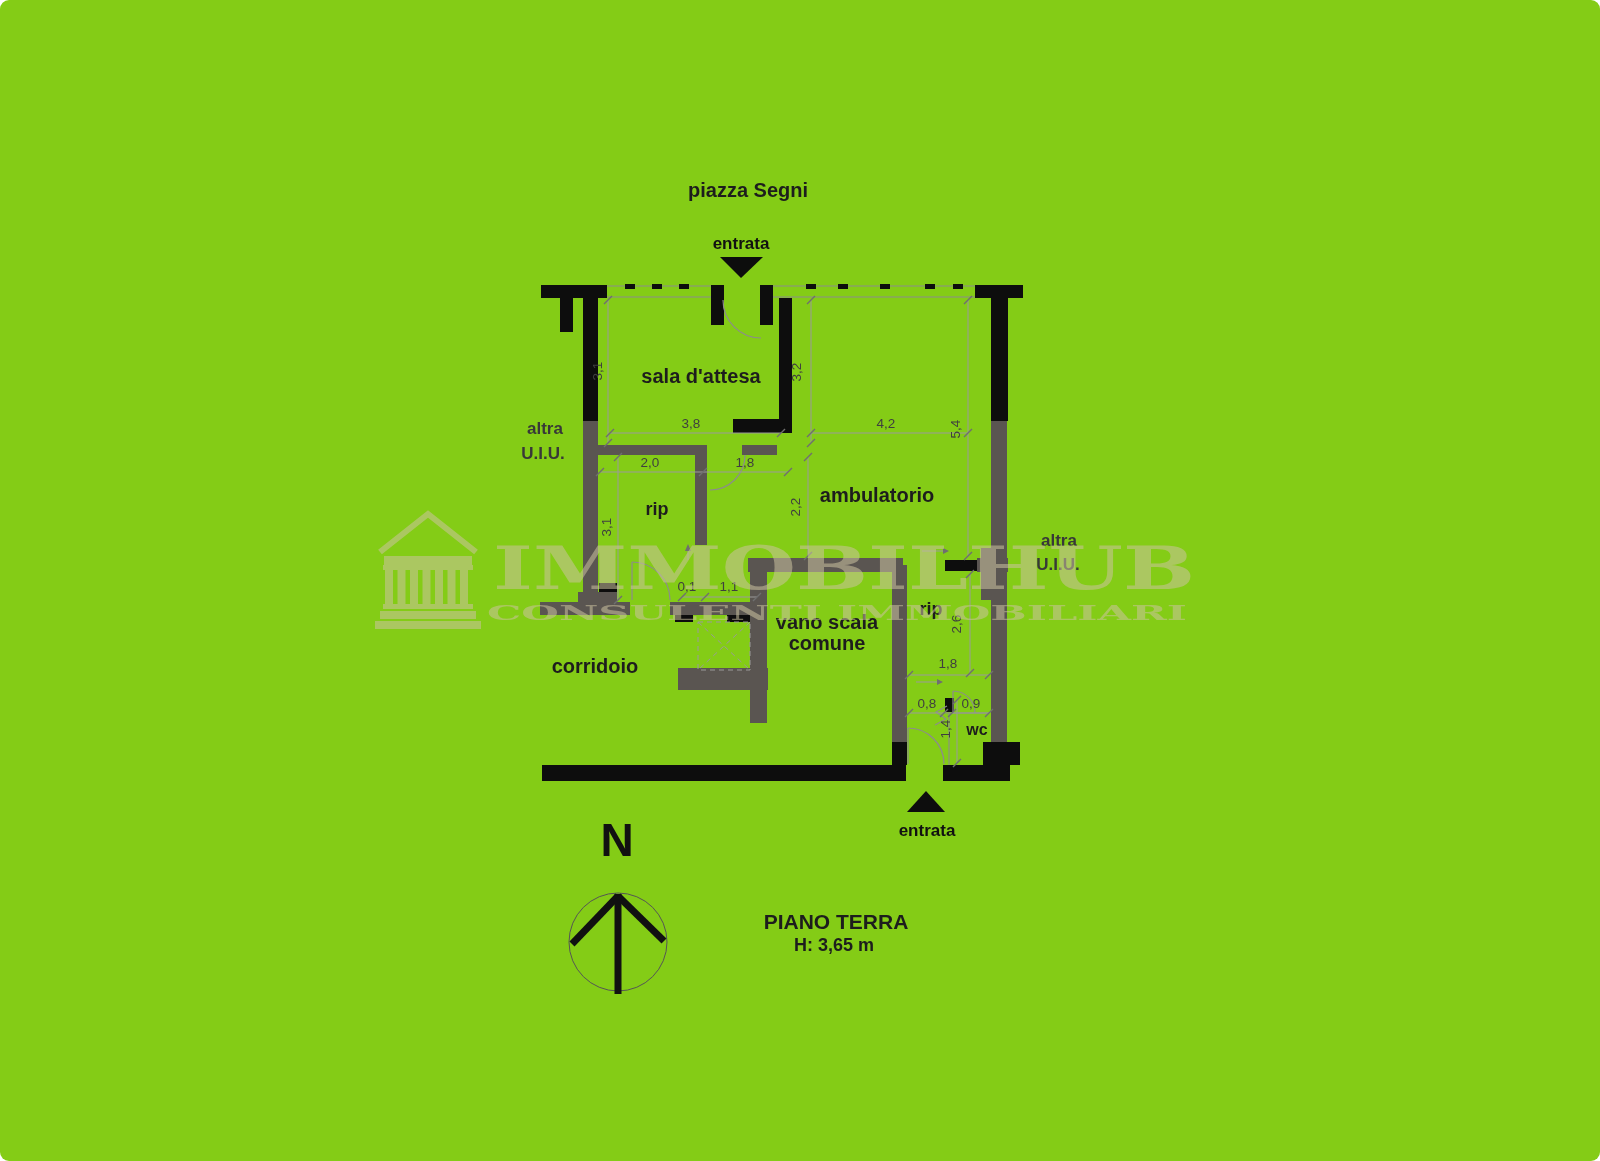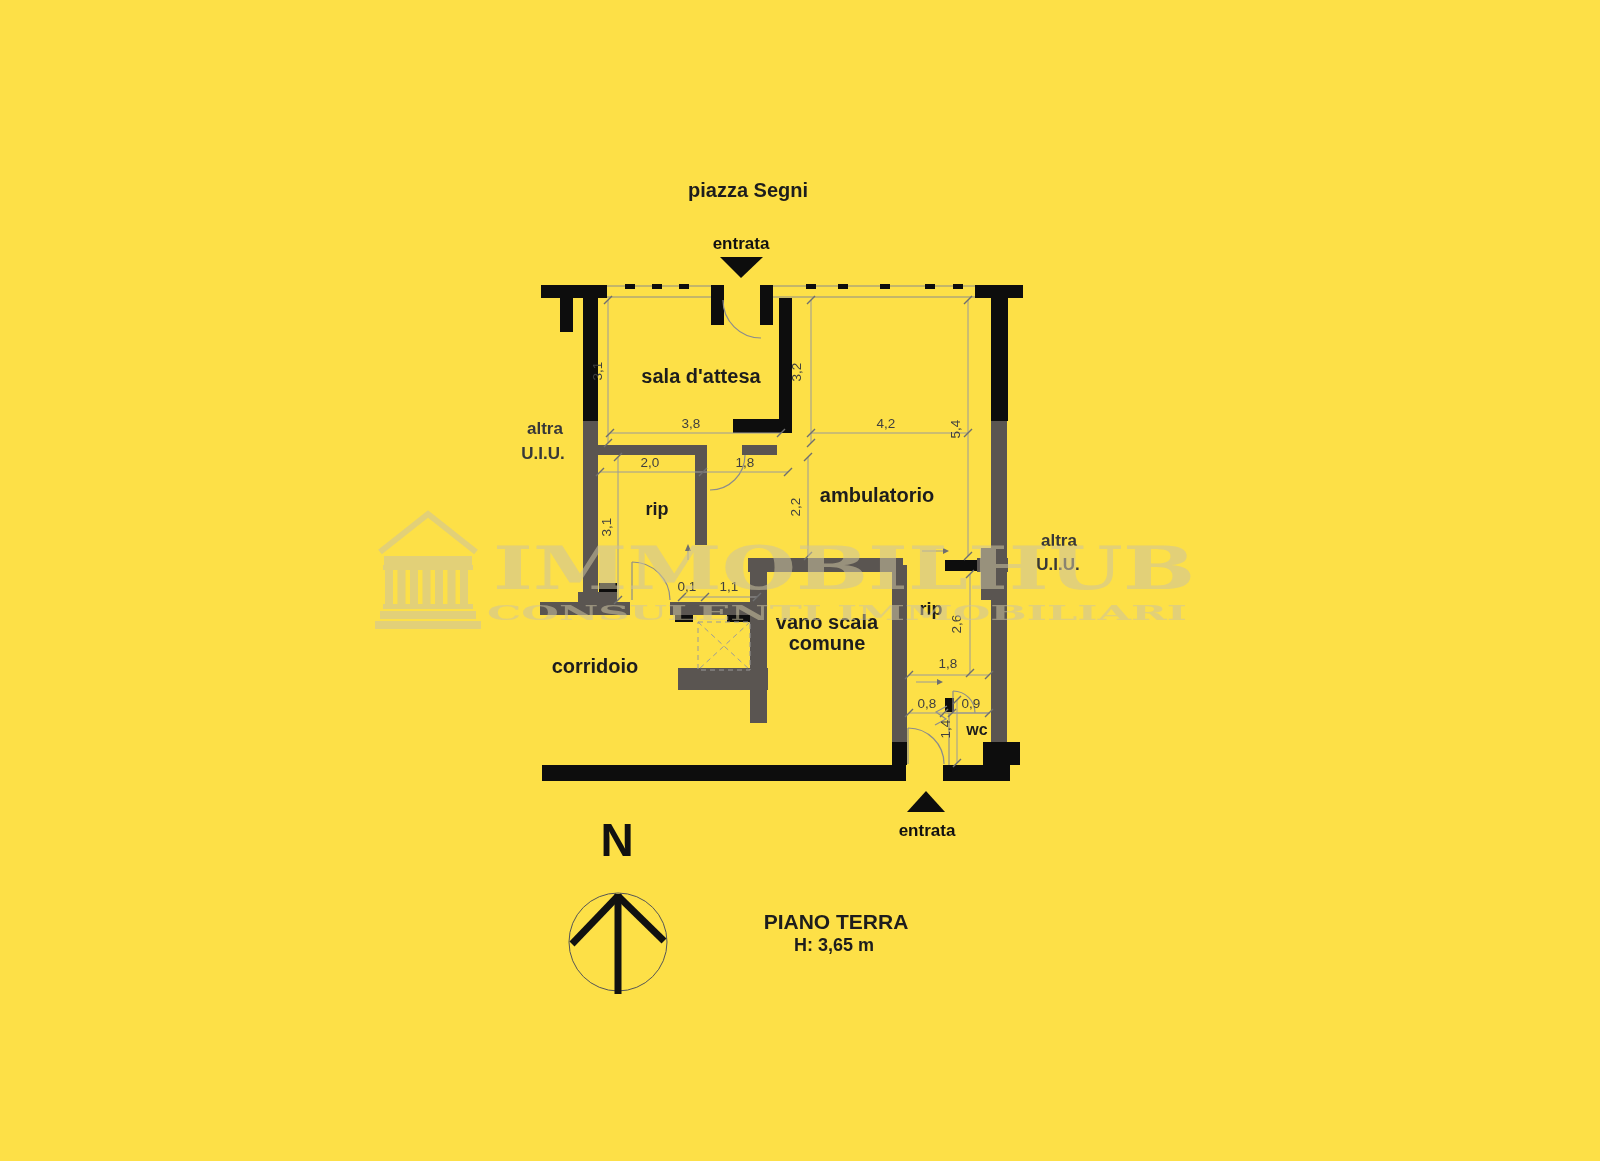--- a/index.html
+++ b/index.html
@@ -1,17 +1,17 @@
 <!DOCTYPE html>
 <html><head>
 <meta charset="utf-8">
 <style>
   html,body{margin:0;padding:0;background:#ffffff;}
-  .stage{position:relative;width:1600px;height:1161px;background:#fde047;overflow:hidden;
-         font-family:"Liberation Sans",sans-serif;}
+  .stage{position:relative;width:1600px;height:1161px;background:#84cc16;overflow:hidden;
+         font-family:"Liberation Sans",sans-serif;border-radius:9px;}
   svg{position:absolute;left:0;top:0;}
   text{user-select:none;}
   .t-title{font-family:"Liberation Sans",sans-serif;font-size:20px;font-weight:bold;fill:#1d1d1d;}
   .t-room{font-family:"Liberation Sans",sans-serif;font-size:20px;font-weight:bold;fill:#1d1d1d;}
   .t-room-sm{font-family:"Liberation Sans",sans-serif;font-size:18px;font-weight:bold;fill:#1d1d1d;}
   .t-wc{font-family:"Liberation Sans",sans-serif;font-size:16px;font-weight:bold;fill:#1d1d1d;}
   .t-adj{font-family:"Liberation Sans",sans-serif;font-size:17px;font-weight:bold;fill:#383838;}
   .t-dim{font-family:"Liberation Sans",sans-serif;font-size:13.5px;fill:#3f3f3f;}
   .t-entrata{font-family:"Liberation Sans",sans-serif;font-size:17px;font-weight:bold;fill:#111;}
   .t-north{font-family:"Liberation Sans",sans-serif;font-size:46px;font-weight:bold;fill:#111;}

